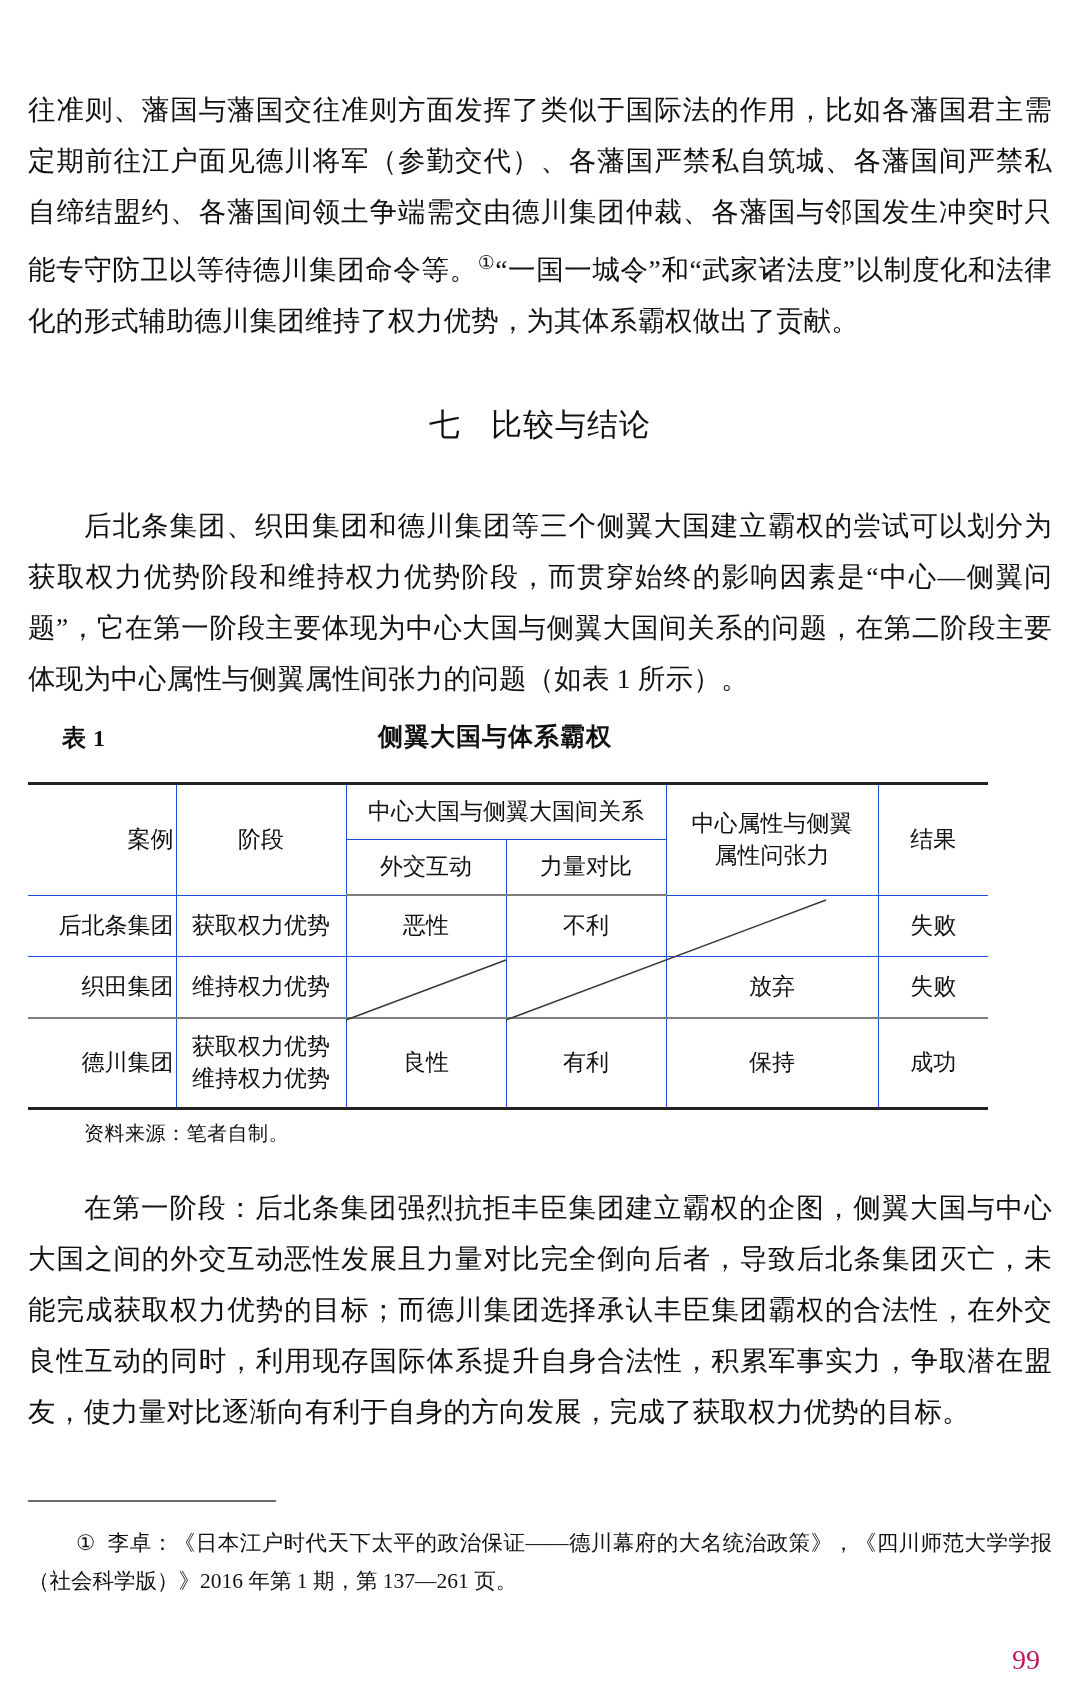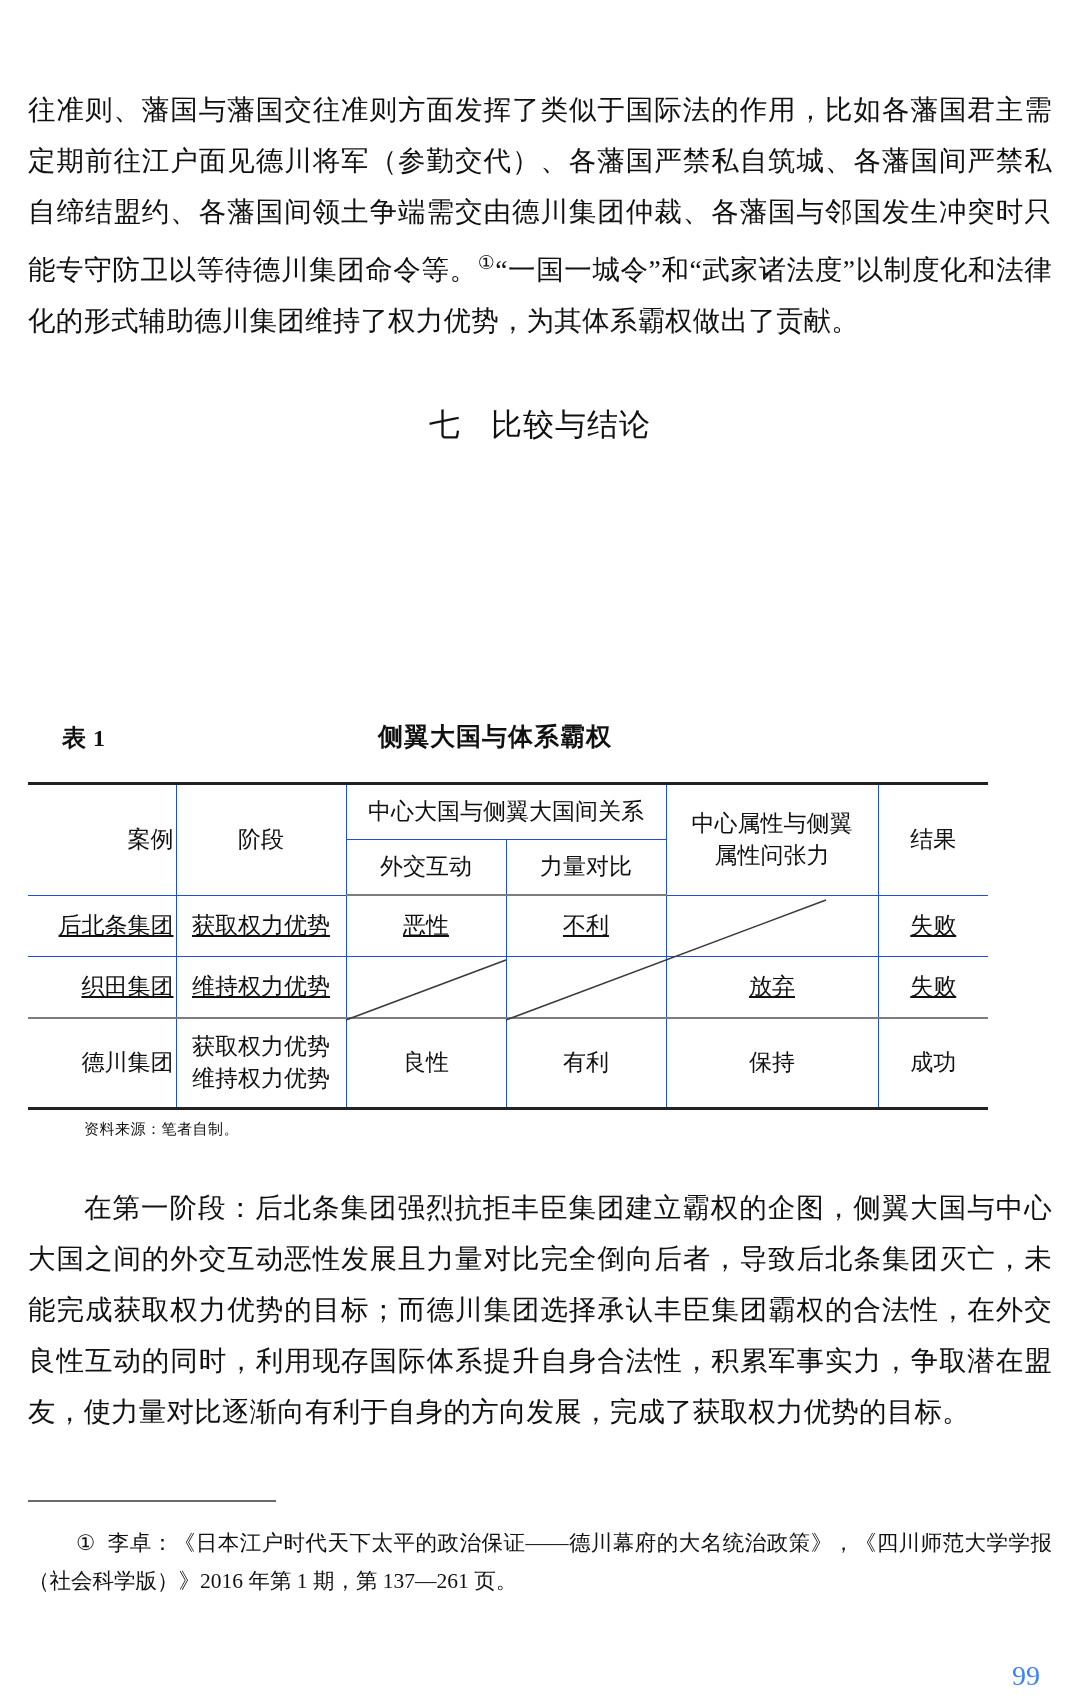--- a/index.html
+++ b/index.html
@@ -106,74 +106,77 @@
   table.t .noright { border-right:none; }
 
   .c-case   { width:148px; }
   .c-stage  { width:170px; }
   .c-dip    { width:160px; }
   .c-pow    { width:160px; }
   .c-tens   { width:212px; }
   .c-res    { width:110px; }
 
   .h1row td { height:42px; }
-  .rowdata td { height:48px;text-decoration:underline; }
+  .rowdata td { height:48px; }
   .rowlast td { height:76px; }
 
   .two-line { line-height:34px; }
 
   
   .tbl-wrap { position:relative; width:960px; }
   .diag { position:absolute; left:0; top:0; pointer-events:none; }
 
   
   .src {
     margin-top:10px;
     margin-left:56px;
-    font-size:15px;
+    font-size:20px;
     letter-spacing:0.5px;
   }
 
   
   .fn-rule {
     width:248px; height:2px; background:#6b6b6b;
   }
   .fn {
     margin:0;
     font-size:21.5px;
     line-height:38px;
     text-align:justify;
     text-justify:inter-ideograph;
     color:#111;
   }
   .fn.first { text-indent:48px; }
   .fn .mark { margin-right:12px; }
 
   .pageno {
     position:absolute;
-    right:40px; bottom:6px;
+    right:40px; bottom:22px;
     font-size:28px;
     font-family:"Liberation Serif", serif;
-    color:#3b82f6;
+    color:#be185d;
   }
 </style>
 </head>
 <body>
 
 <div class="page">
 
 
   <div class="col" style="top:84px;">
     <p class="body"><span>往准则、藩国与藩国交往准则方面发挥了类似于国际法的作用，比如各藩国君主需定期前往江户面见德川将军（参勤交代）、各藩国严禁私自筑城、各藩国间严禁私自缔结盟约、各藩国间领土争端需交由德川集团仲裁、各藩国与邻国发生冲突时只能专守防卫以等待德川集团命令等。</span><span class="fn-ref">①</span><span>“一国一城令”和“武家诸法度”以制度化和法律化的形式辅助德川集团维持了权力优势，为其体系霸权做出了贡献。</span></p>
   </div>
 
   <div class="col" style="top:404px;">
     <h2 class="sec"><span>七</span><span class="gap"></span><span>比较与结论</span></h2>
   </div>
 
+  <div class="col" style="top:500px;">
+    <p class="body indent">后北条集团、织田集团和德川集团等三个侧翼大国建立霸权的尝试可以划分为获取权力优势阶段和维持权力优势阶段，而贯穿始终的影响因素是“中心—侧翼问题”，它在第一阶段主要体现为中心大国与侧翼大国间关系的问题，在第二阶段主要体现为中心属性与侧翼属性间张力的问题（如表 1 所示）。</p>
+  </div>
 
   <div class="col" style="top:722px;">
     <div class="tbl-cap">
       <span class="num">表 1</span>
       <span class="name">侧翼大国与体系霸权</span>
     </div>
   </div>
 
   <div class="col" style="top:782px;">
     <div class="tbl-wrap">

